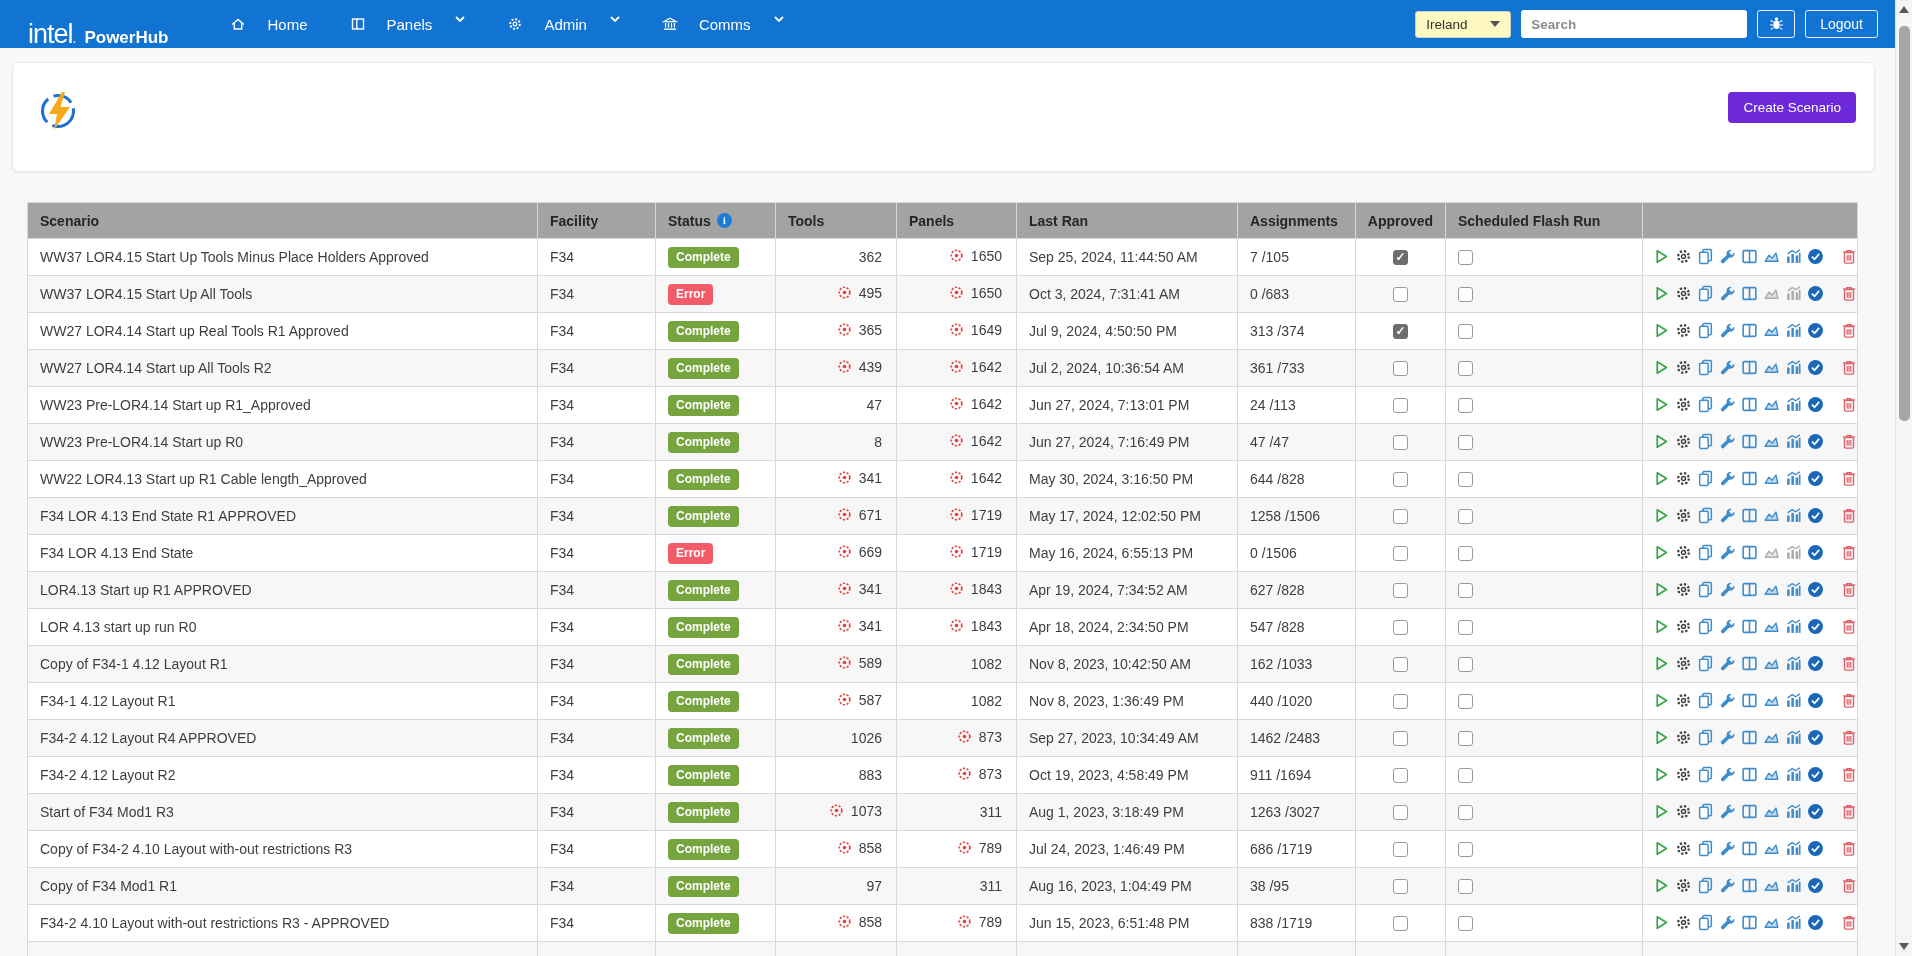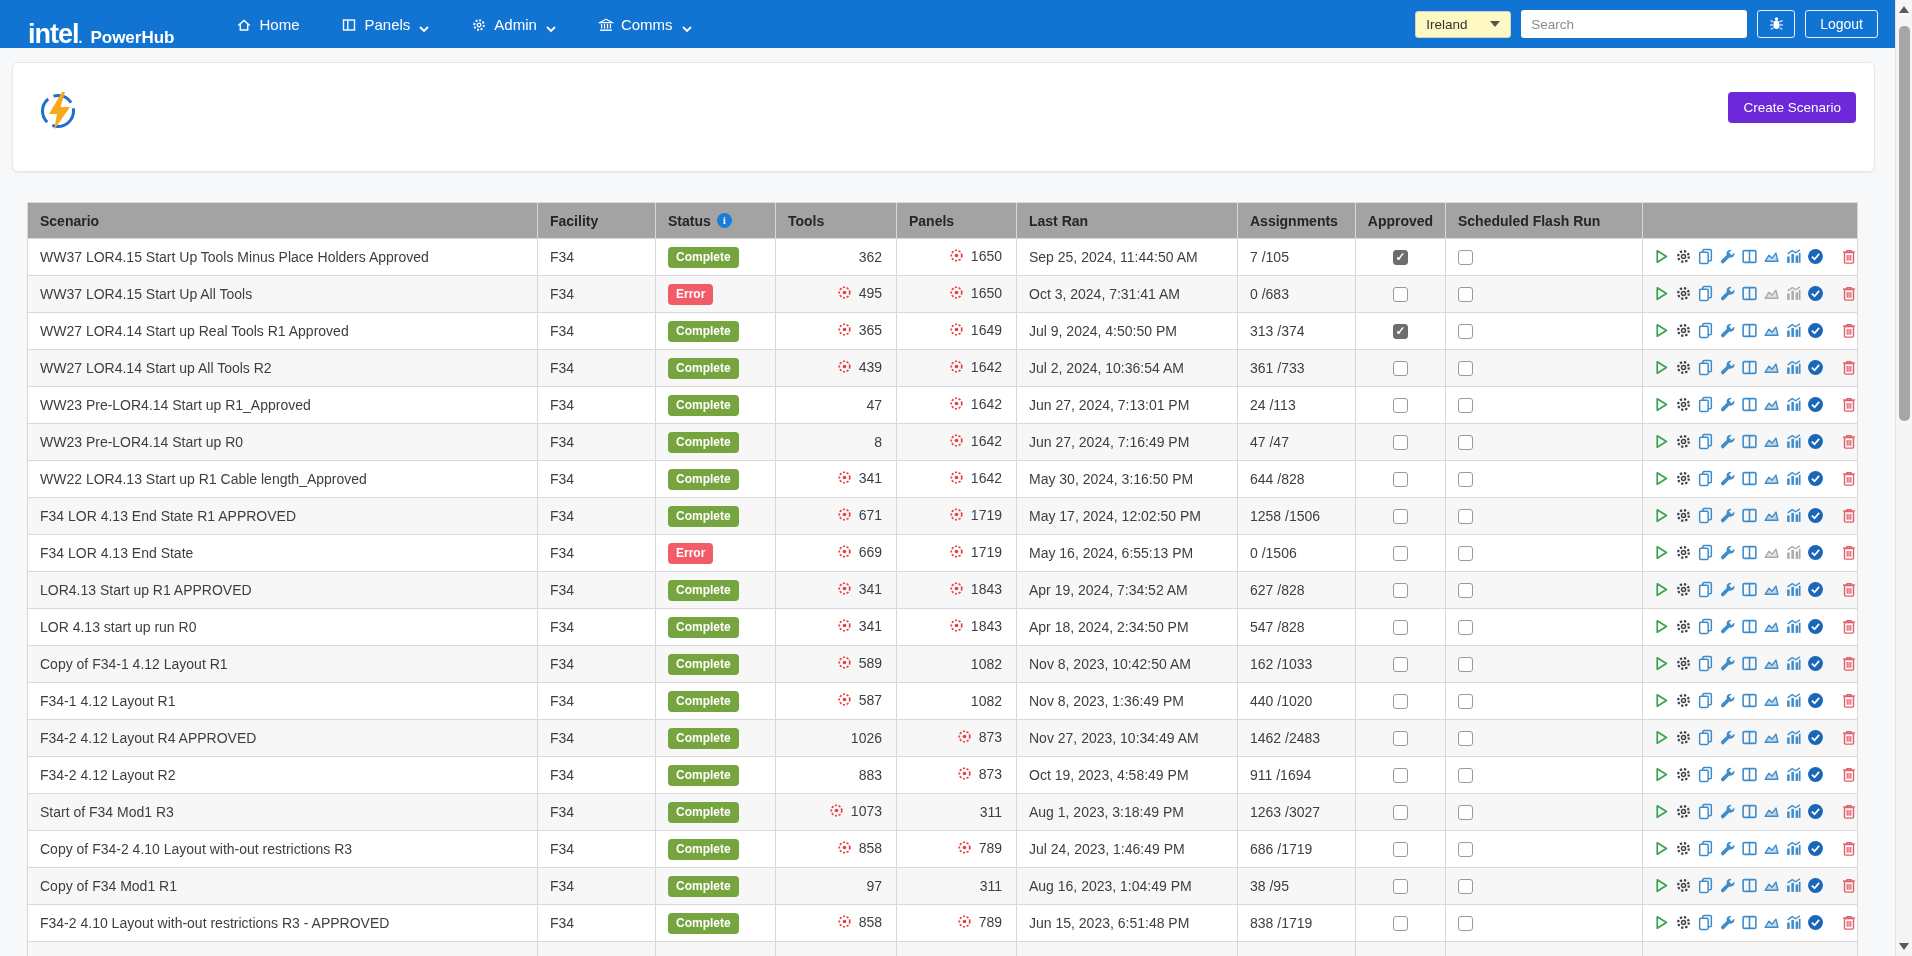--- a/index.html
+++ b/index.html
@@ -3,35 +3,35 @@
 <meta charset="utf-8">
 <style>
   * { margin:0; padding:0; box-sizing:border-box; }
   html,body { width:1912px; height:956px; overflow:hidden; background:#F7F8F9;
     font-family:"Liberation Sans", sans-serif; }
 
   
   .navbar { position:absolute; left:0; top:0; width:1895px; height:48px; background:#1173D2;
     display:flex; align-items:center; padding:0 17px 0 28px; color:#fff; }
   .brand { display:flex; align-items:baseline; cursor:pointer; }
-  .brand .logo { font-size:27px; font-weight:700; letter-spacing:-1px; line-height:1;margin-top:20px; }
+  .brand .logo { font-size:27px; font-weight:400; letter-spacing:-1px; line-height:1;margin-top:20px; }
   .brand .logo .dot { font-size:14px; }
   .brand .app { font-size:17px; font-weight:700; margin-left:9px; }
   .nav-items { display:flex; align-items:center; gap:42px; margin-left:62px; }
-  .nav-item { display:flex; align-items:flex-end; gap:7px; font-size:15px; cursor:pointer; }
+  .nav-item { display:flex; align-items:flex-start; gap:21px; font-size:15px; cursor:pointer; }
   .nav-item svg { display:block; }
   .caret { margin-left:2px; }
   .nav-right { margin-left:auto; display:flex; align-items:center; gap:10px; }
   .region-select { width:96px; height:27px; background:#fef9c3; border:1px solid #CFCFCF;
     border-radius:3px; color:#333; font-size:13.5px; display:flex; align-items:center;
     padding:0 10px; cursor:pointer; }
   .region-select .sel-caret { margin-left:auto; width:0; height:0; border-left:5px solid transparent;
     border-right:5px solid transparent; border-top:6px solid #555; }
   .search-input { width:226px; height:28px; border:none; border-radius:3px; padding:0 10px;
-    font-size:13.5px; font-family:"Liberation Sans",sans-serif; color:#333; outline:none; }
+    font-size:13.5px; font-family:"Liberation Sans",sans-serif; color:#333; outline:none;font-weight:bold; }
   .search-input::placeholder { color:#8B8B8B; }
   .nav-btn { height:28px; border:1px solid rgba(255,255,255,.9); border-radius:3px;
     background:transparent; color:#fff; font-size:14px; display:flex; align-items:center;
     justify-content:center; cursor:pointer; font-family:"Liberation Sans",sans-serif; }
   .bug-btn { width:38px; }
   .logout-btn { padding:12px 14px; }
 
   
   .page { position:absolute; left:0; top:48px; width:1895px; }
   .card { position:relative; margin:14px 20px 0 12px; height:110px; background:#fff;
@@ -1357,21 +1357,21 @@
               </span></td>
             <td class="num"><span class="numwrap">
                 <span class="target-ic">
                   <svg width="15" height="15" viewBox="0 0 16 16">
                     <circle cx="8" cy="8" r="5.6" fill="none" stroke="#E53E3E" stroke-width="1.8" stroke-dasharray="2.3 1.7"></circle>
                     <circle cx="8" cy="8" r="1.9" fill="#E53E3E"></circle>
                   </svg>
                 </span>
                 <span>873</span>
               </span></td>
-            <td><span>Nov 27, 2023, 10:34:49 AM</span></td>
+            <td><span>Sep 27, 2023, 10:34:49 AM</span></td>
             <td><span>1462 /2483</span></td>
             <td class="center"><span class="cb"></span></td>
             <td><span class="cb"></span></td>
             <td class="actions">
               <span class="acts">
                 <span class="act act-play">
                   <svg width="17" height="17" viewBox="0 0 16 16">
                     <path d="M4 2.6 L12.6 8 L4 13.4 Z" fill="none" stroke="currentColor" stroke-width="1.6" stroke-linejoin="round"></path>
                   </svg>
                 </span>

